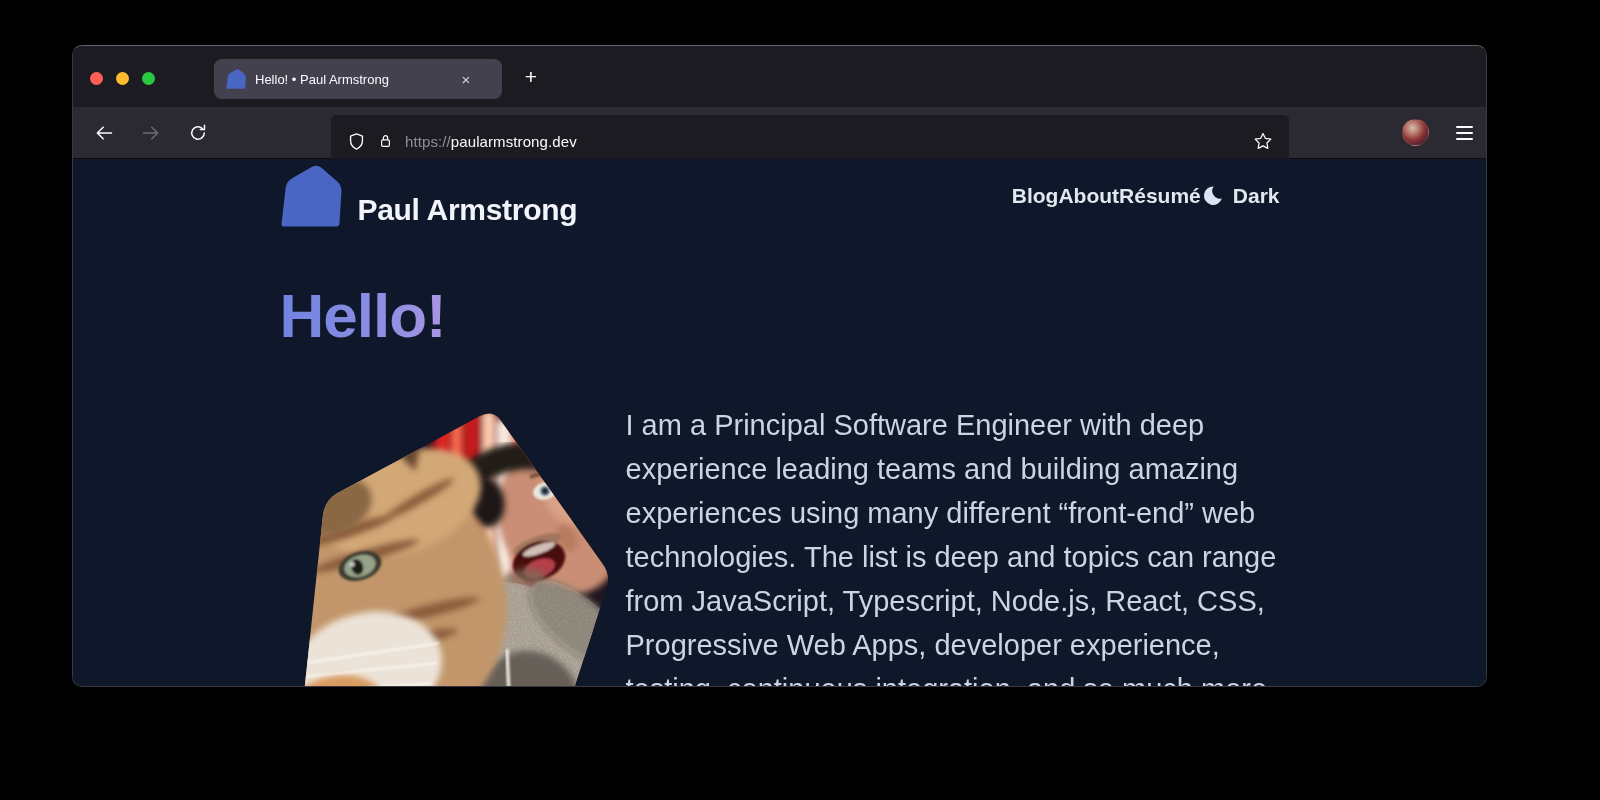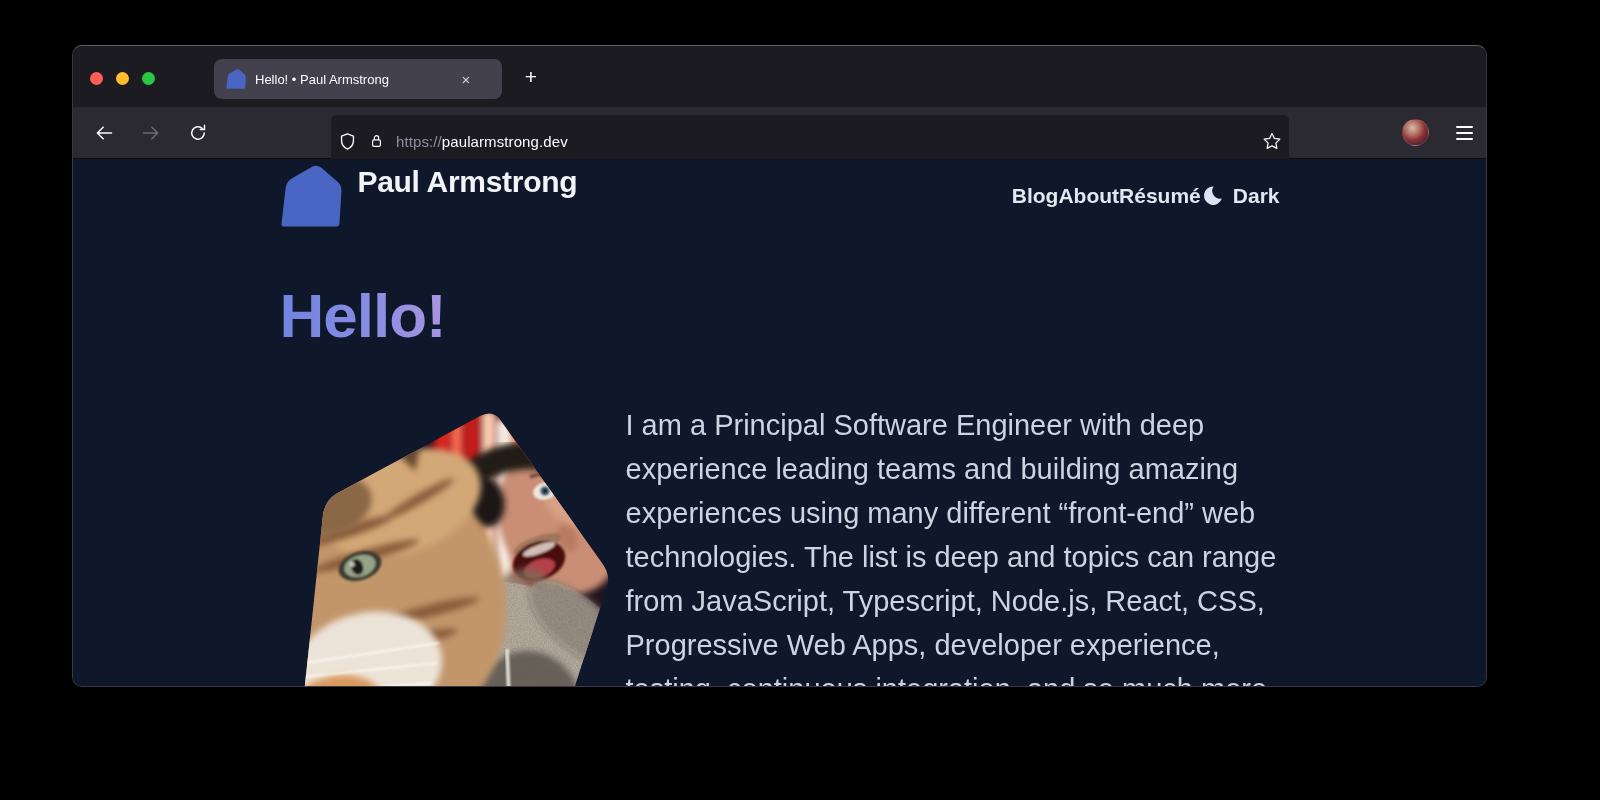--- a/index.html
+++ b/index.html
@@ -23,37 +23,37 @@
     color:#d7d7db;font-size:15px;line-height:1;}
   .newtab{position:absolute;left:444px;top:17px;width:28px;height:28px;border-radius:6px;
     display:flex;align-items:center;justify-content:center;color:#fbfbfe;font-size:21px;font-weight:300;}
 
   
   .toolbar{position:absolute;left:0;top:61px;width:100%;height:52px;background:#2b2a33;
     border-bottom:1px solid #0c0b0e;}
   .navbtn{position:absolute;top:10px;width:32px;height:32px;display:flex;align-items:center;justify-content:center;}
   .navbtn svg{display:block;}
   .urlbar{position:absolute;left:258px;top:8px;width:958px;height:52px;border-radius:5px;
-    background:#1d1b22;display:flex;align-items:center;padding:0 7px;}
+    background:#1d1b22;display:flex;align-items:center;padding:0 16px;}
   .urlbar .icon{display:flex;align-items:center;margin-right:11px;}
   .url-text{font-size:15px;letter-spacing:.1px;}
   .url-scheme{color:#8f8f9d;} .url-host{color:#fbfbfe;}
   .url-star{margin-left:auto;display:flex;align-items:center;}
   .avatar{position:absolute;top:12px;right:57px;width:27px;height:27px;border-radius:50%;
     background:radial-gradient(circle at 38% 32%,#d6beab 0%,#b4766a 28%,#8c3434 52%,#4c2230 78%,#2b1520 100%);
     border:1px solid rgba(255,255,255,.12);}
   .hamburger{position:absolute;top:19px;right:13px;width:17px;height:14px;display:flex;
     flex-direction:column;justify-content:space-between;}
   .hamburger i{display:block;height:2px;background:#fbfbfe;border-radius:1px;}
 
   
   .content{position:absolute;left:0;top:113px;width:100%;height:529px;background:#0f172a;}
   .container{width:1000px;margin:0 auto;padding-top:6px;}
   .site-header{display:flex;align-items:center;}
-  .brand-link{display:flex;align-items:flex-start;text-decoration:none;}
+  .brand-link{display:flex;align-items:flex-end;text-decoration:none;}
   .brand-name{margin-left:16px;font-size:30px;font-weight:800;color:#f1f5f9;letter-spacing:-.3px;}
   .site-nav{margin-left:auto;display:flex;align-items:center;}
   .nav-link{font-size:21px;font-weight:700;color:#e2e8f0;text-decoration:none;}
   .theme-toggle{display:flex;align-items:flex-start;gap:9px;font-size:21px;font-weight:700;color:#e2e8f0;}
 
   .hello{margin:58px 0 0;font-size:62px;line-height:1;font-weight:700;letter-spacing:-1px;
     background:linear-gradient(90deg,#7084e0 0%,#8a8ce2 55%,#a996e2 100%);
     -webkit-background-clip:text;background-clip:text;color:transparent;width:max-content;}
 
   .row{display:flex;margin-top:56px;}

